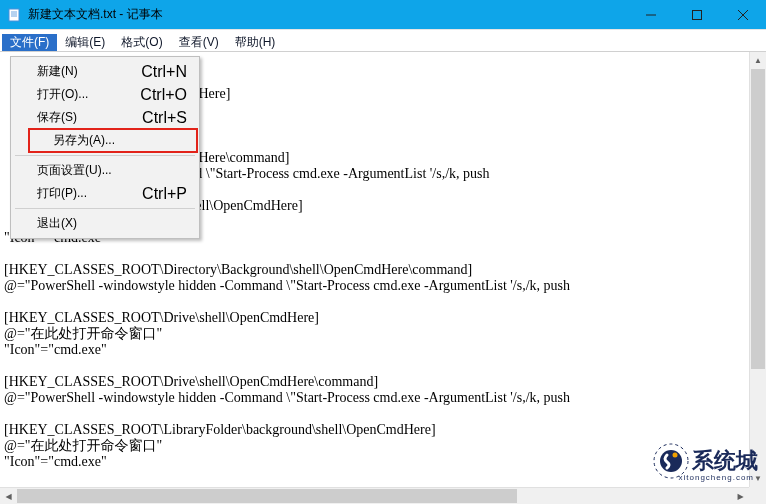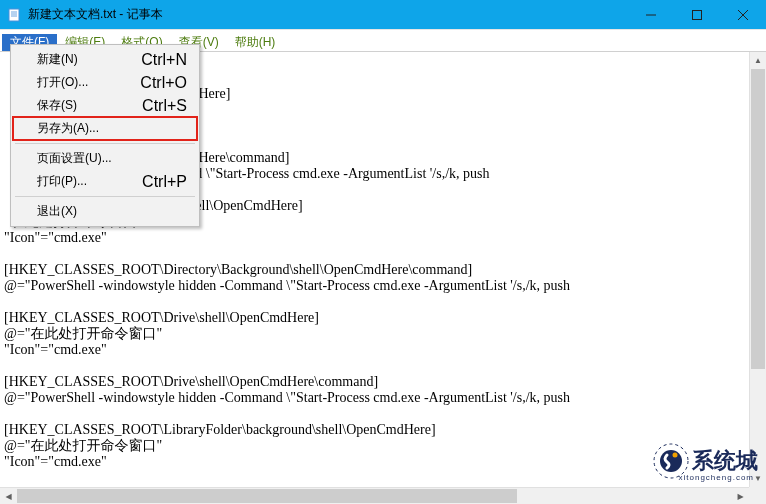--- a/index.html
+++ b/index.html
@@ -51,29 +51,29 @@
     border-bottom: 1px solid #d0d0d0;
     display: flex;
     align-items: flex-end;
     padding-left: 2px;
     font-size: 12px;
   }
   .menu-item {
     padding: 0 8px;
     display: flex;
     align-items: center;
-    color: #4d7c0f;
+    color: #0f172a;
   }
   .menu-item.open {
     background: #2a6fc9;
     color: #fff;
   }
   .dropdown {
     position: absolute;
-    top: 44px;
+    top: 56px;
     left: 10px;
     width: 190px;
     background: #f2f2f2;
     border: 1px solid #bfbfbf;
     box-shadow: 2px 2px 3px rgba(0,0,0,0.25);
     padding: 3px 2px;
     z-index: 50;
   }
   .drop-row {
     display: flex;
@@ -85,20 +85,21 @@
     position: relative;
   }
   .drop-row .lbl { flex: 1; }
   .drop-row .shortcut {
     color: #000;
     font-size: 16px;
   }
   .drop-row.selected {
     outline: 2px solid #e2231a;
     outline-offset: -1px;
+    margin-left: 16px;
   }
   .drop-sep {
     height: 1px;
     background: #d0d0d0;
     margin: 3px 2px;
   }
   .content {
     position: absolute;
     top: 52px;
     left: 0;

